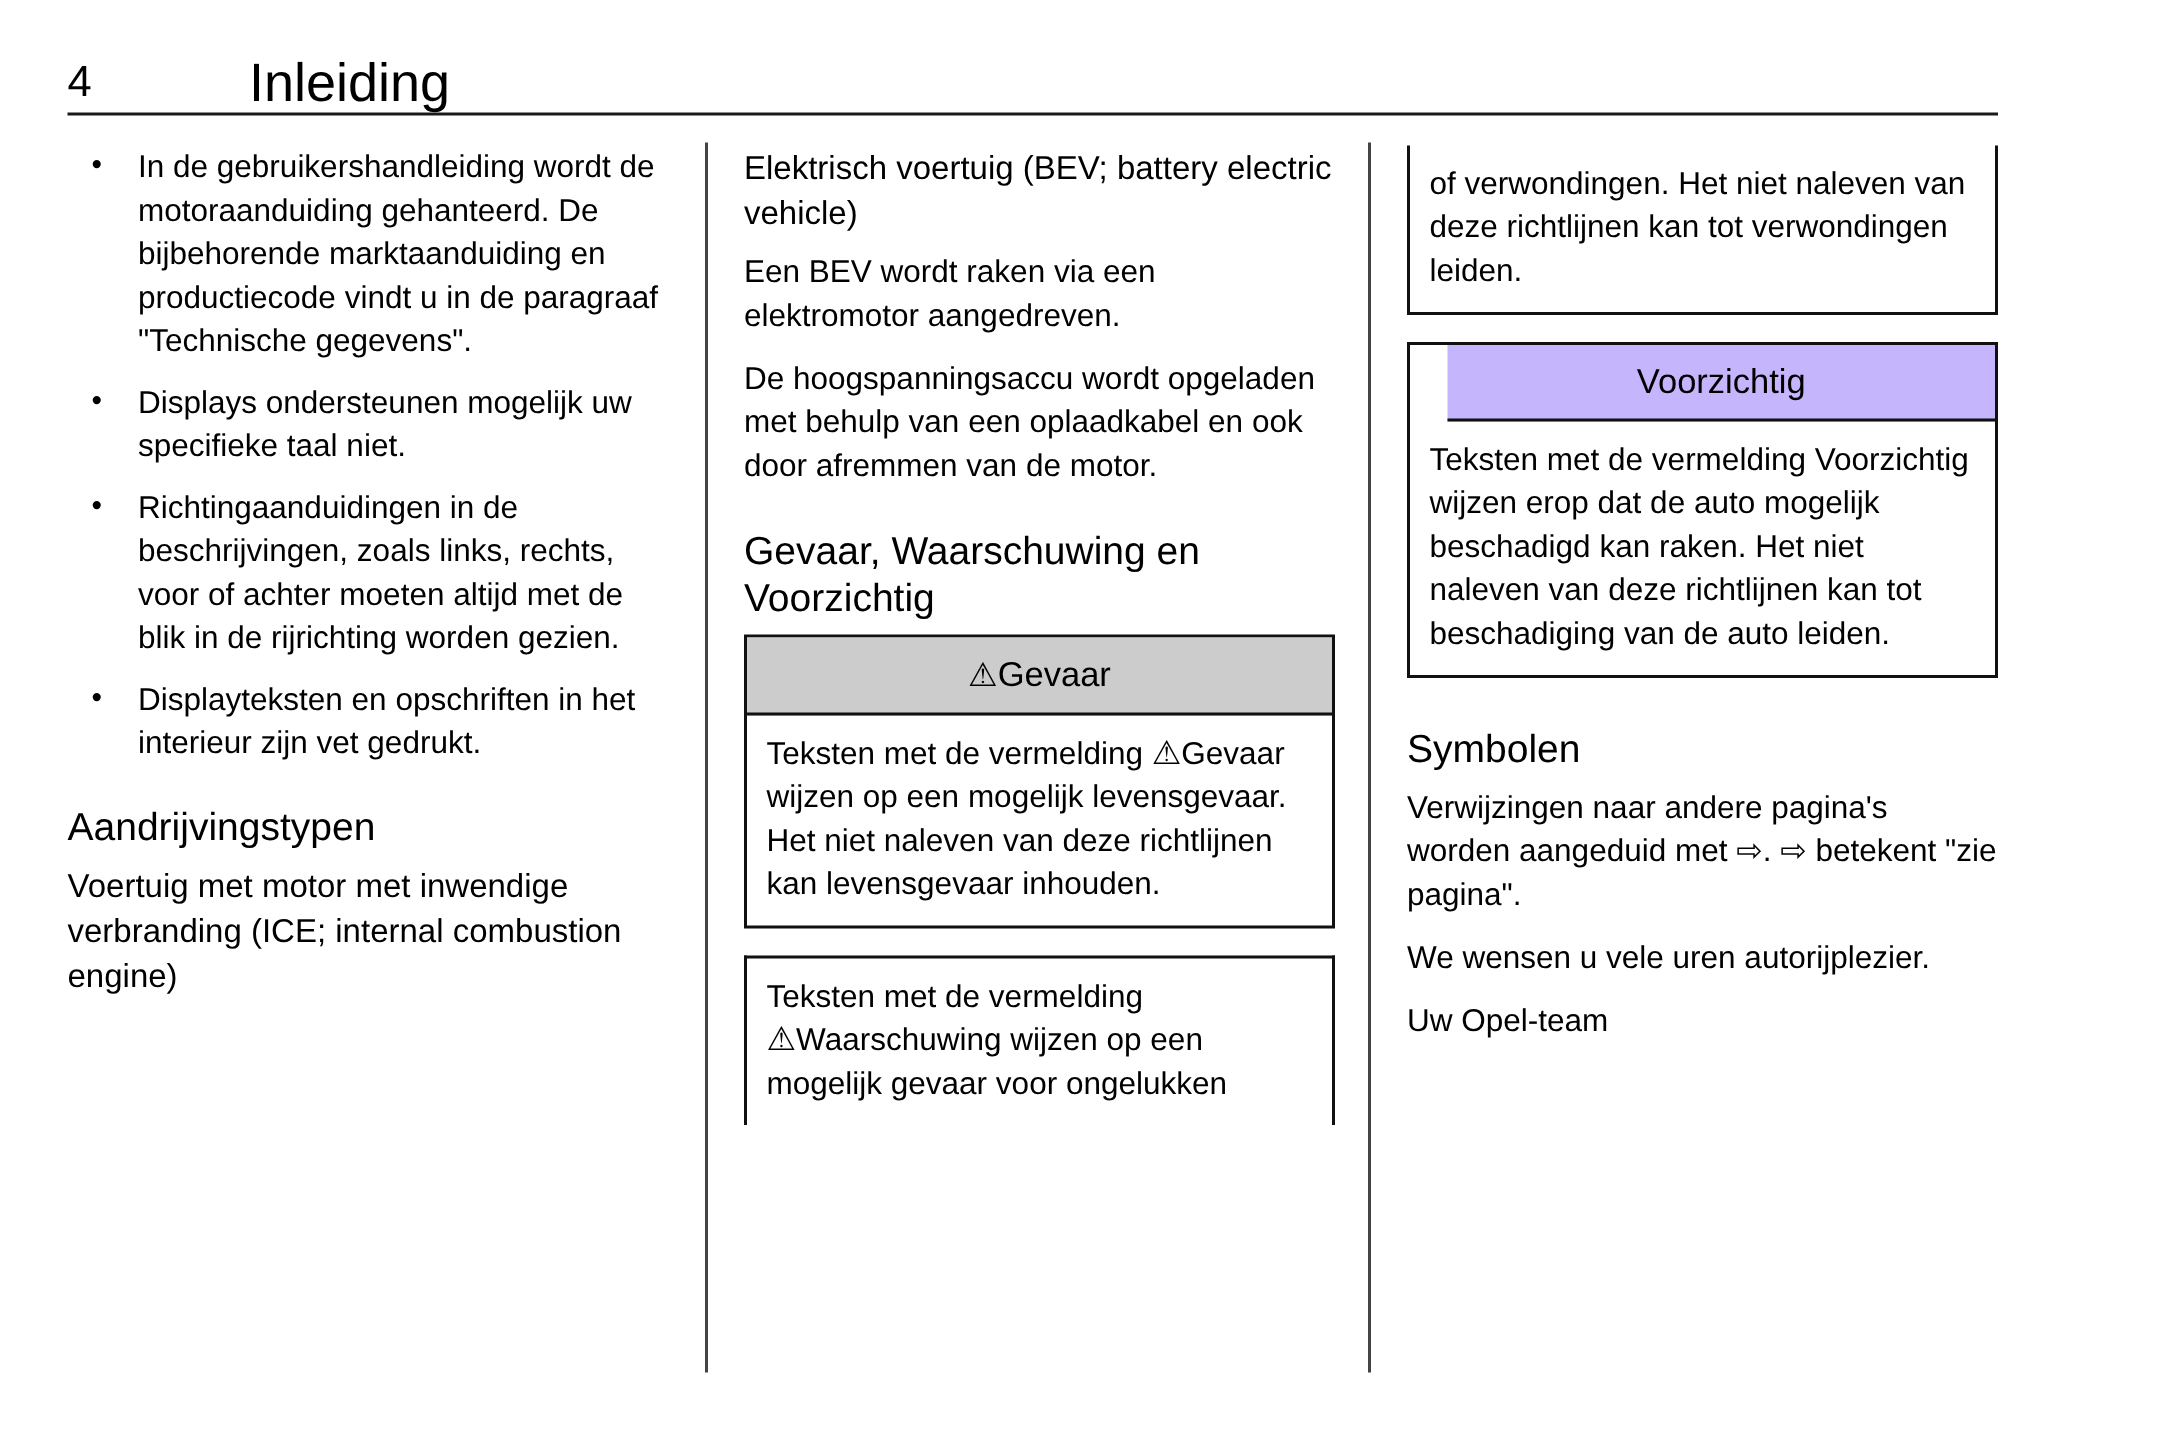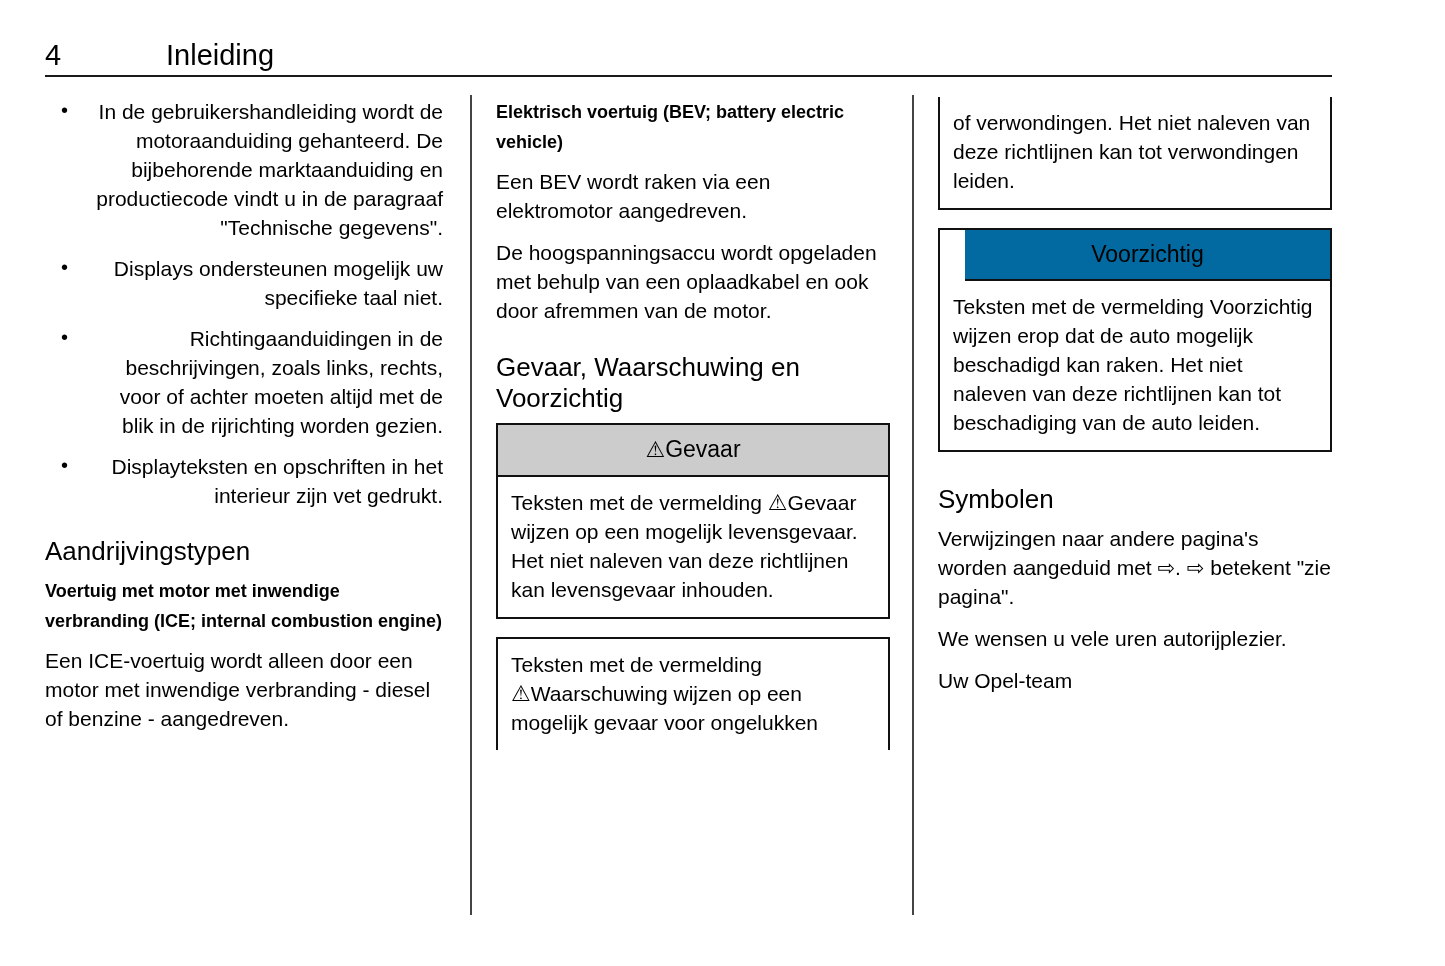--- a/index.html
+++ b/index.html
@@ -29,21 +29,21 @@
     left: 0;
     top: 0;
     font-size: 29px;
     line-height: 34px;
     letter-spacing: 0px;
   }
   .chapter-title {
     position: absolute;
     left: 121px;
     top: 0;
-    font-size: 29px;
+    font-size: 36px;
     line-height: 34px;
   }
   .header-rule {
     position: absolute;
     left: 45px;
     top: 75px;
     width: 1287px;
     height: 0;
     border-top: 2px solid #1a1a1a;
   }
@@ -69,22 +69,22 @@
 
   
   h2.section-head {
     font-size: 26px;
     font-weight: normal;
     line-height: 31px;
     margin: 0 0 9px 0;
     padding-top: 14px;
   }
   h3.sub-head {
-    font-size: 18px;
-    font-weight: bold;
+    font-size: 22px;
+    font-weight: normal;
     line-height: 30px;
     margin: 0 0 10px 0;
   }
   p.body-text {
     font-size: 21px;
     line-height: 29px;
     margin: 0 0 13px 0;
   }
   p.body-text:last-child { margin-bottom: 0; }
 
@@ -92,21 +92,20 @@
     list-style: none;
     margin: 0;
     padding: 0;
   }
   ul.bullets li {
     position: relative;
     padding-left: 47px;
     font-size: 21px;
     line-height: 29px;
     margin-bottom: 12px;
-    text-align: right;
   }
   ul.bullets li::before {
     content: "\2022";
     position: absolute;
     left: 16px;
     top: -1px;
     font-size: 20px;
     line-height: 29px;
   }
 
@@ -118,21 +117,21 @@
   }
   .notice-header {
     background: #cccccc;
     border-bottom: 2px solid #111111;
     text-align: center;
     font-size: 23px;
     line-height: 28px;
     padding: 10px 6px 11px 6px;
   }
   .notice-header.plain {
-    background: #0369a1;
+    background: #c4b5fd;
     margin-left: 25px;
   }
   .notice-body {
     padding: 11px 13px 13px 13px;
     font-size: 21px;
     line-height: 29px;
   }
   
   .notice.open-bottom {
     border-bottom: none;
@@ -170,21 +169,20 @@
     <li>In de gebruikershandleiding wordt de motoraanduiding gehanteerd. De bijbehorende marktaanduiding en productiecode vindt u in de paragraaf "Technische gegevens".</li>
     <li>Displays ondersteunen mogelijk uw specifieke taal niet.</li>
     <li>Richtingaanduidingen in de beschrijvingen, zoals links, rechts, voor of achter moeten altijd met de blik in de rijrichting worden gezien.</li>
     <li>Displayteksten en opschriften in het interieur zijn vet gedrukt.</li>
   </ul>
 
   <h2 class="section-head">Aandrijvingstypen</h2>
 
   <h3 class="sub-head">Voertuig met motor met inwendige verbranding (ICE; internal combustion engine)</h3>
 
-  <p class="body-text">Een ICE-voertuig wordt alleen door een motor met inwendige verbranding - diesel of benzine - aangedreven.</p>
 
 </div>
 
 <div class="col col-2">
 
   <h3 class="sub-head">Elektrisch voertuig (BEV; battery electric vehicle)</h3>
 
   <p class="body-text">Een BEV wordt raken via een elektromotor aangedreven.</p>
   <p class="body-text">De hoogspanningsaccu wordt opgeladen met behulp van een oplaadkabel en ook door afremmen van de motor.</p>
 

